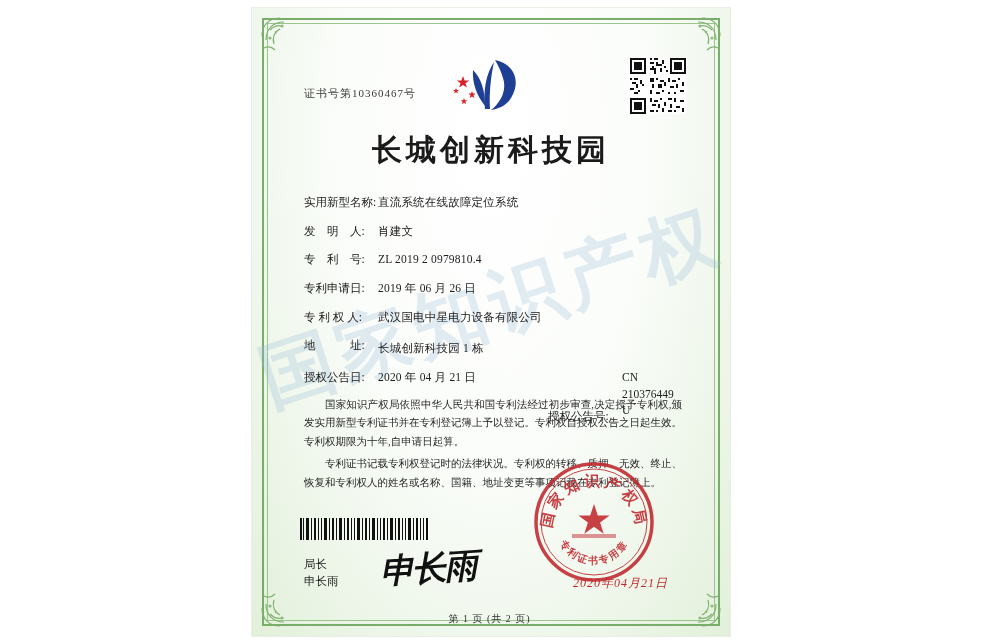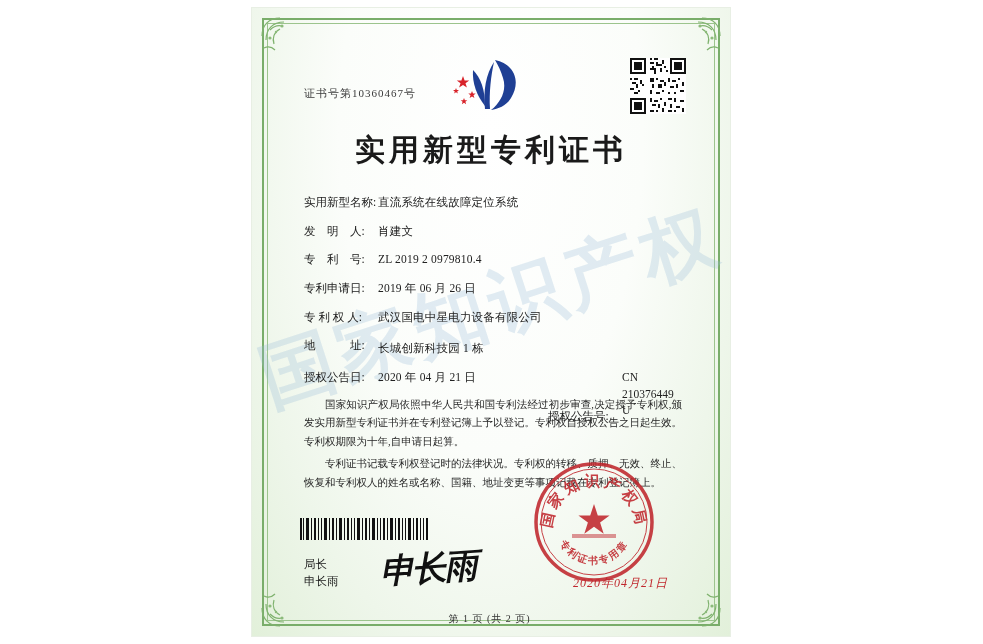--- a/index.html
+++ b/index.html
@@ -385,21 +385,21 @@
             <rect x="25" y="21" width="2" height="1"></rect>
           <rect x="20" y="23" width="1" height="2"></rect>
             <rect x="23" y="24" width="2" height="1"></rect>
             <rect x="26" y="25" width="1" height="2"></rect>
           <rect x="19" y="26" width="2" height="1"></rect>
             <rect x="22" y="26" width="1" height="1"></rect>
         </g>
       </svg>
     </div>
 
-    <div class="title">实用新型专利证书</div>
+    <div class="title">长城创新科技园</div>
 
     <div class="fields">
 
       <div class="field-row">
         <div class="field-label">实用新型名称:</div>
         <div class="field-value">直流系统在线故障定位系统</div>
       </div>
 
       <div class="field-row">
         <div class="field-label">发　明　人:</div>

